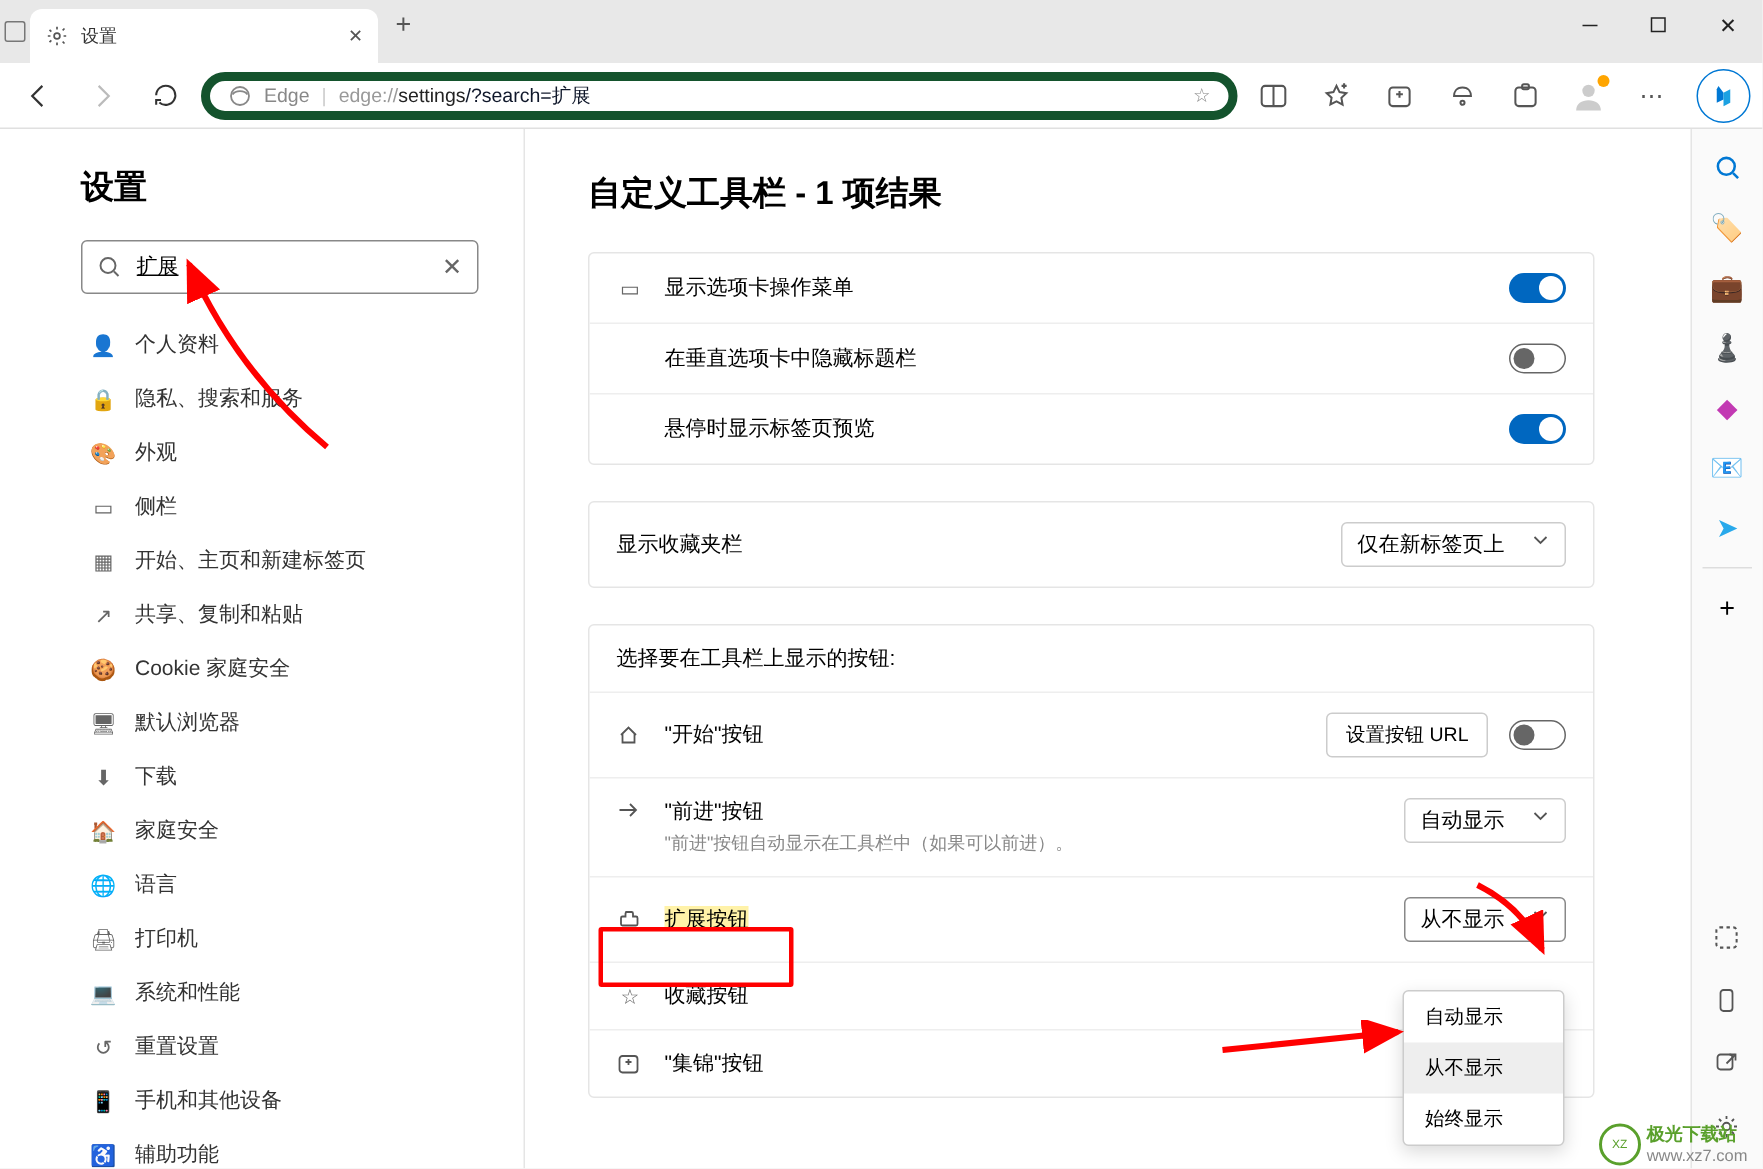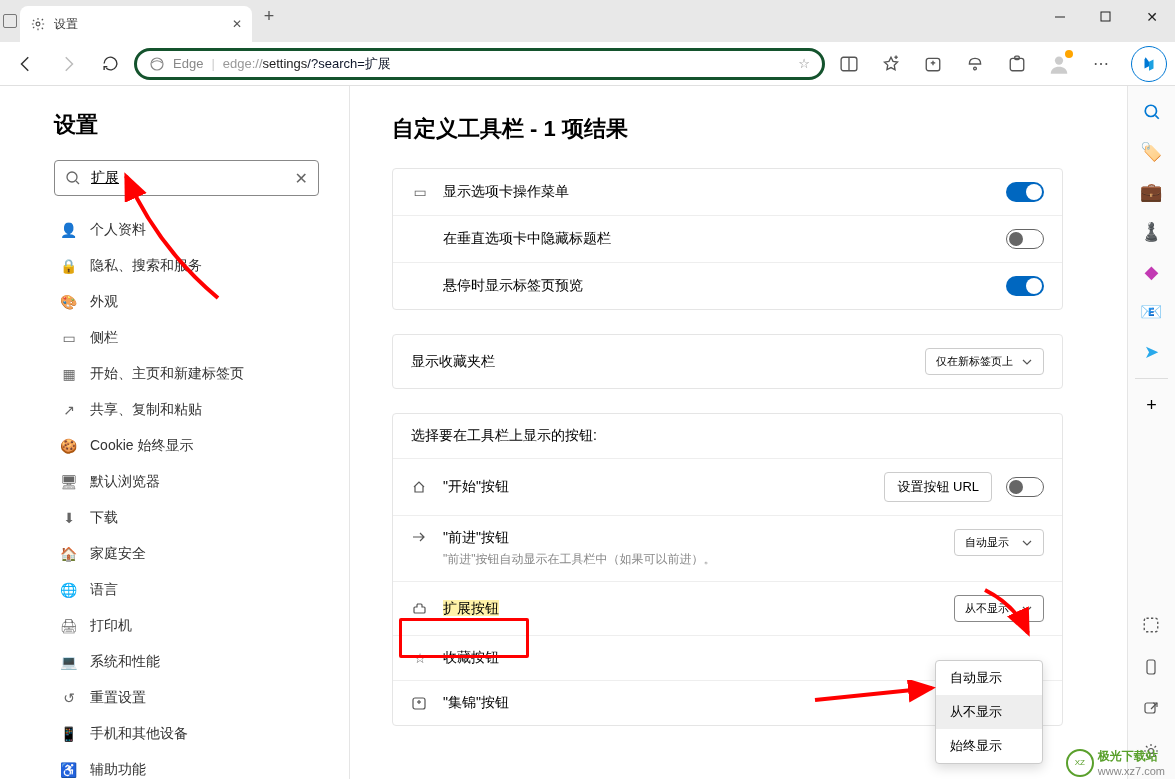--- a/index.html
+++ b/index.html
@@ -13,21 +13,21 @@
 .tab .gear { width: 16px; height: 16px; display: flex; align-items: center; justify-content: center; }
 .tab .close { margin-left: auto; color: #555; }
 .new-tab { width: 34px; display: flex; align-items: center; justify-content: center; font-size: 18px; color: #555; margin-top: 6px; }
 .win-controls { margin-left: auto; display: flex; }
 .win-btn { width: 46px; height: 34px; display: flex; align-items: center; justify-content: center; color: #222; font-size: 14px; }
 
 
 .toolbar { height: 44px; background: #fff; border-bottom: 1px solid #e0e0e0; display: flex; align-items: center; padding: 0 8px; gap: 6px; }
 .nav-btn { width: 36px; height: 36px; display: flex; align-items: center; justify-content: center; color: #555; border-radius: 4px; }
 .nav-btn.disabled { color: #bbb; }
-.addr-bar { flex: 1; height: 32px; border: 3px solid #14532d; border-radius: 16px; display: flex; align-items: center; padding: 0 12px; gap: 8px; font-size: 13px; color: #888; background: #fff; }
+.addr-bar { flex: 1; height: 32px; border: 6px solid #14532d; border-radius: 16px; display: flex; align-items: center; padding: 0 12px; gap: 8px; font-size: 13px; color: #888; background: #fff; }
 .addr-bar span.full { flex: 1; }
 .addr-bar .star { color: #888; }
 .tool-icon { width: 36px; height: 36px; display: flex; align-items: center; justify-content: center; color: #555; position: relative; }
 .avatar-dot { position: absolute; top: 4px; right: 4px; width: 8px; height: 8px; background: orange; border-radius: 50%; }
 .bing-circle { width: 36px; height: 36px; border: 1px solid #0078d4; border-radius: 50%; display: flex; align-items: center; justify-content: center; color: #0078d4; font-weight: bold; margin-left: 6px; }
 
 
 .main { display: flex; height: calc(779px - 42px - 44px); background: #fff; }
 .sidebar-left { width: 350px; border-right: 1px solid #e5e5e5; padding: 24px 30px 0 54px; }
 .sidebar-left h2 { font-size: 22px; font-weight: 600; margin-bottom: 20px; }
@@ -43,21 +43,21 @@
 .row { display: flex; align-items: center; padding: 13px 18px; border-bottom: 1px solid #eee; font-size: 14px; gap: 14px; position: relative; }
 .row:last-child { border-bottom: none; }
 .row .ricon { width: 18px; text-align: center; color: #666; }
 .row .label { flex: 1; }
 .row .subtitle { font-size: 12px; color: #888; margin-top: 4px; }
 .toggle-on { width: 38px; height: 20px; background: #0067c0; border-radius: 10px; position: relative; }
 .toggle-on::after { content: ""; position: absolute; right: 2px; top: 2px; width: 16px; height: 16px; background: #fff; border-radius: 50%; }
 .toggle-off { width: 38px; height: 20px; border: 1px solid #666; border-radius: 10px; position: relative; }
 .toggle-off::after { content: ""; position: absolute; left: 2px; top: 2px; width: 14px; height: 14px; background: #666; border-radius: 50%; }
 .btn { border: 1px solid #ccc; border-radius: 4px; padding: 5px 12px; font-size: 13px; background: #fff; }
-.dropdown { border: 1px solid #ccc; border-radius: 4px; padding: 5px 10px; font-size: 11px; display: flex; align-items: center; gap: 8px; min-width: 90px; justify-content: space-between; }
+.dropdown { border: 1px solid #ccc; border-radius: 4px; padding: 5px 10px; font-size: 14px; display: flex; align-items: flex-start; gap: 18px; min-width: 90px; justify-content: space-between; }
 .dropdown.open { border-color: #888; }
 .highlight-box { position: absolute; border: 3px solid red; border-radius: 2px; pointer-events: none; }
 .hb1 { left: 399px; top: 618px; width: 130px; height: 40px; }
 .dropdown-menu { position: absolute; background: #fff; border: 1px solid #ccc; border-radius: 4px; box-shadow: 0 4px 12px rgba(0,0,0,0.15); font-size: 13px; z-index: 100; left: 935px; top: 660px; width: 108px; }
 .dropdown-menu div { padding: 8px 14px; }
 .dropdown-menu div.sel { background: #eee; }
 
 .sidebar-right { width: 48px; border-left: 1px solid #e5e5e5; display: flex; flex-direction: column; align-items: center; padding-top: 8px; gap: 4px; background: #fafafa; }
 .sidebar-right .sicon { width: 36px; height: 36px; display: flex; align-items: center; justify-content: center; border-radius: 4px; font-size: 18px; }
 .divider { height: 1px; background: #ddd; width: 70%; margin: 4px 0; }
@@ -213,21 +213,21 @@
         <div class="nav-item">
           <span class="nicon">▦</span>
           <span>开始、主页和新建标签页</span>
         </div>
         <div class="nav-item">
           <span class="nicon">↗</span>
           <span>共享、复制和粘贴</span>
         </div>
         <div class="nav-item">
           <span class="nicon">🍪</span>
-          <span>Cookie 始终显示</span>
+          <span>Cookie 家庭安全</span>
         </div>
         <div class="nav-item">
           <span class="nicon">🖥</span>
           <span>默认浏览器</span>
         </div>
         <div class="nav-item">
           <span class="nicon">⬇</span>
           <span>下载</span>
         </div>
         <div class="nav-item">

